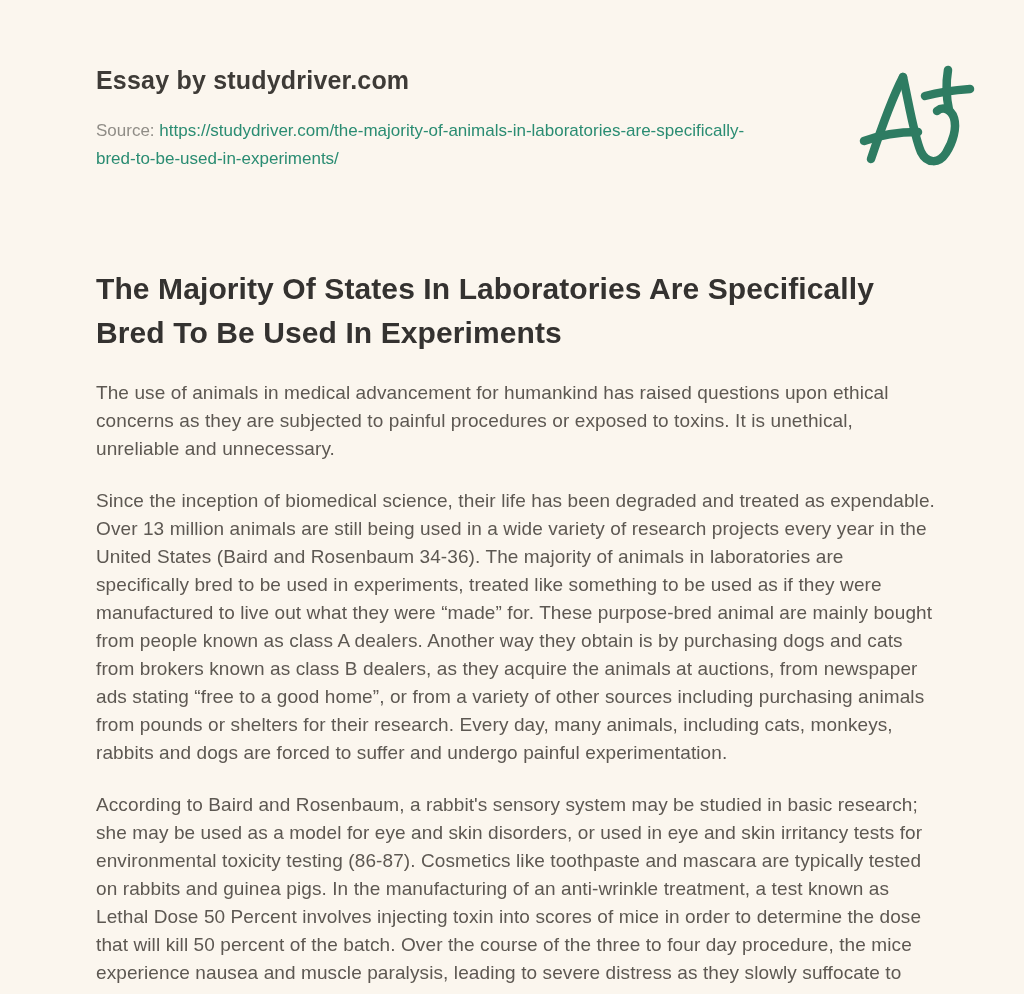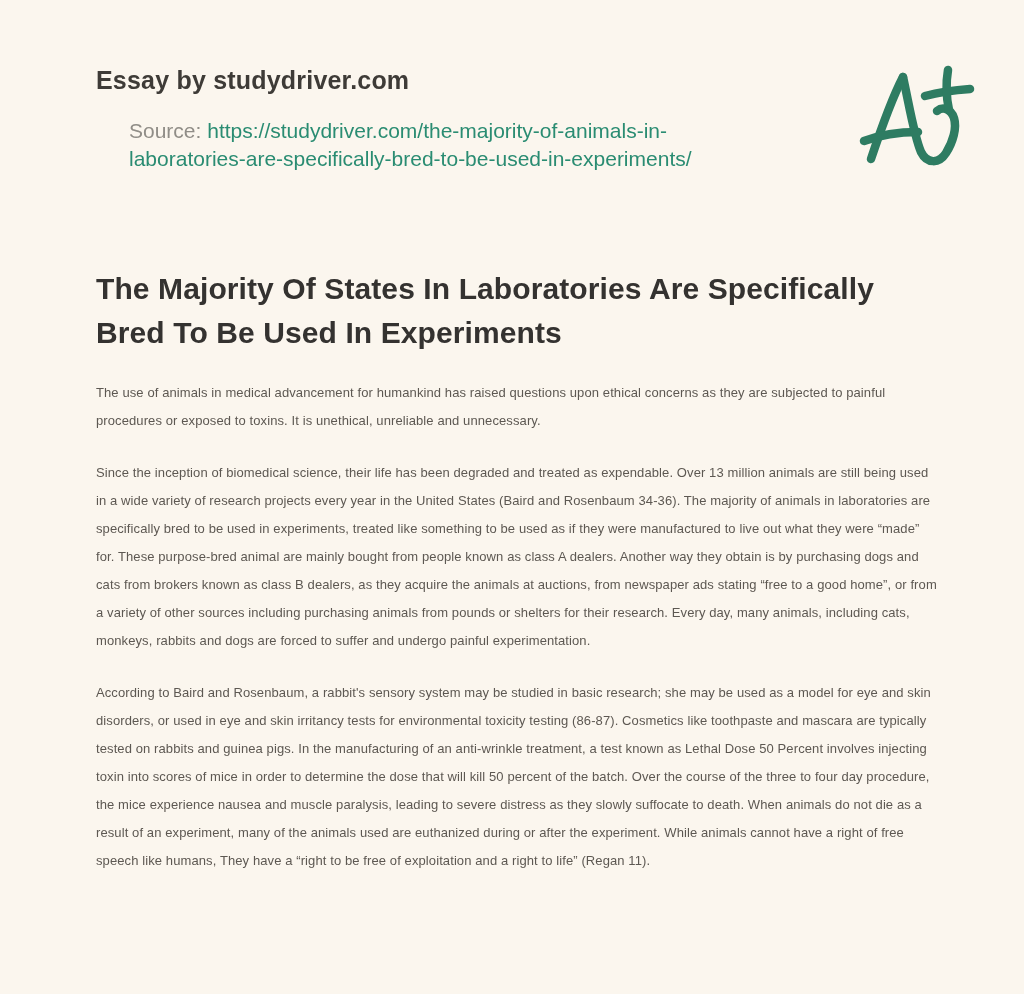--- a/index.html
+++ b/index.html
@@ -25,24 +25,23 @@
   }
   .doc-title {
     font-size: 25px;
     font-weight: 700;
     color: #3E3B37;
     letter-spacing: 0.2px;
     margin-top: 2px;
   }
   .source-line {
     margin-top: 22px;
-    font-size: 21px;
+    font-size: 17px;
     line-height: 28px;
     font-weight: 500;
-    margin-left: 33px;
   }
   .source-label {
     color: #908D87;
   }
   .source-link {
     color: #2A8C72;
     text-decoration: none;
     word-break: break-word;
   }
   .logo-box {
@@ -58,21 +57,21 @@
   .article-title {
     font-size: 30px;
     line-height: 44px;
     font-weight: 600;
     color: #343230;
     letter-spacing: 0.1px;
     margin-bottom: 24px;
     max-width: 840px;
   }
   .article p {
-    font-size: 13px;
+    font-size: 19px;
     line-height: 28px;
     color: #5D5852;
     letter-spacing: 0.1px;
     max-width: 842px;
     margin-bottom: 24px;
   }
 </style>
 </head>
 <body>
 

